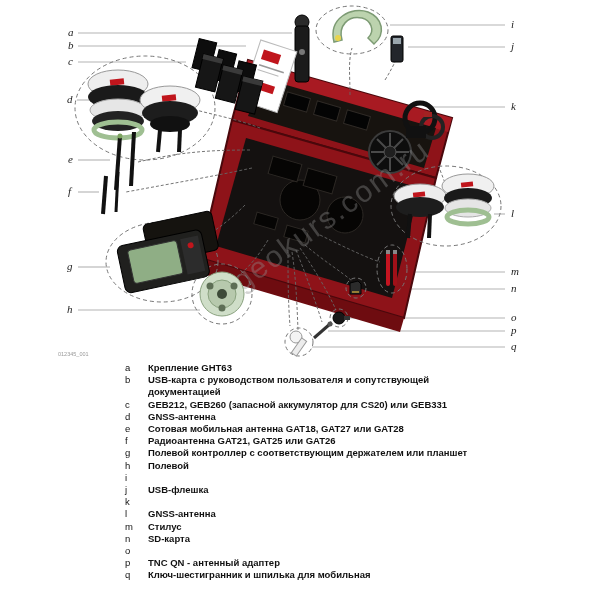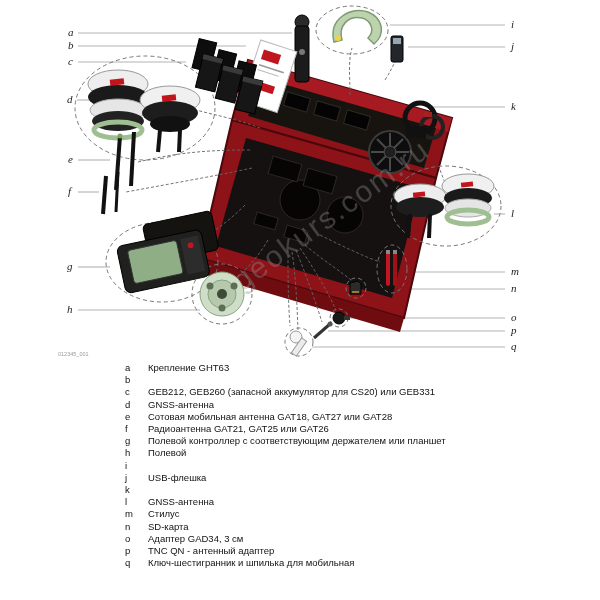--- a/index.html
+++ b/index.html
@@ -16,21 +16,21 @@
     color:#222;line-height:11px;
   }
   .legend{
     position:absolute;left:125px;top:362px;width:400px;
   }
   .lrow{display:flex;align-items:flex-start;}
   .lkey{
     flex:none;width:23px;font-size:9.5px;line-height:12.2px;color:#111;
   }
   .ltext{
-    width:340px;font-size:9.5px;line-height:12.2px;color:#111;
+    width:340px;font-size:9.5px;line-height:12.2px;color:#111;font-weight:bold;
   }
 </style>
 </head>
 <body>
 
 <div class="figure-area">
   <svg width="600" height="362" viewBox="0 0 600 362">
 
     <g stroke="#b3b3b3" stroke-width="1.1">
       <line x1="78" y1="33" x2="292" y2="33"></line>
@@ -276,20 +276,21 @@
   <span class="co" style="left:511px;top:341px">q</span>
 </div>
 
 <div class="legend">
     <div class="lrow">
       <span class="lkey">a</span>
       <span class="ltext">Крепление GHT63</span>
     </div>
     <div class="lrow">
       <span class="lkey">b</span>
+      <span class="ltext">USB-карта с руководством пользователя и сопутствующей документацией</span>
     </div>
     <div class="lrow">
       <span class="lkey">c</span>
       <span class="ltext">GEB212, GEB260 (запасной аккумулятор для CS20) или GEB331</span>
     </div>
     <div class="lrow">
       <span class="lkey">d</span>
       <span class="ltext">GNSS-антенна</span>
     </div>
     <div class="lrow">
@@ -325,21 +326,20 @@
     <div class="lrow">
       <span class="lkey">m</span>
       <span class="ltext">Стилус</span>
     </div>
     <div class="lrow">
       <span class="lkey">n</span>
       <span class="ltext">SD-карта</span>
     </div>
     <div class="lrow">
       <span class="lkey">o</span>
-      <span class="ltext">Адаптер GAD34, 3 см</span>
     </div>
     <div class="lrow">
       <span class="lkey">p</span>
       <span class="ltext">TNC QN - антенный адаптер</span>
     </div>
     <div class="lrow">
       <span class="lkey">q</span>
       <span class="ltext">Ключ-шестигранник и шпилька для мобильная</span>
     </div>
   </div>

